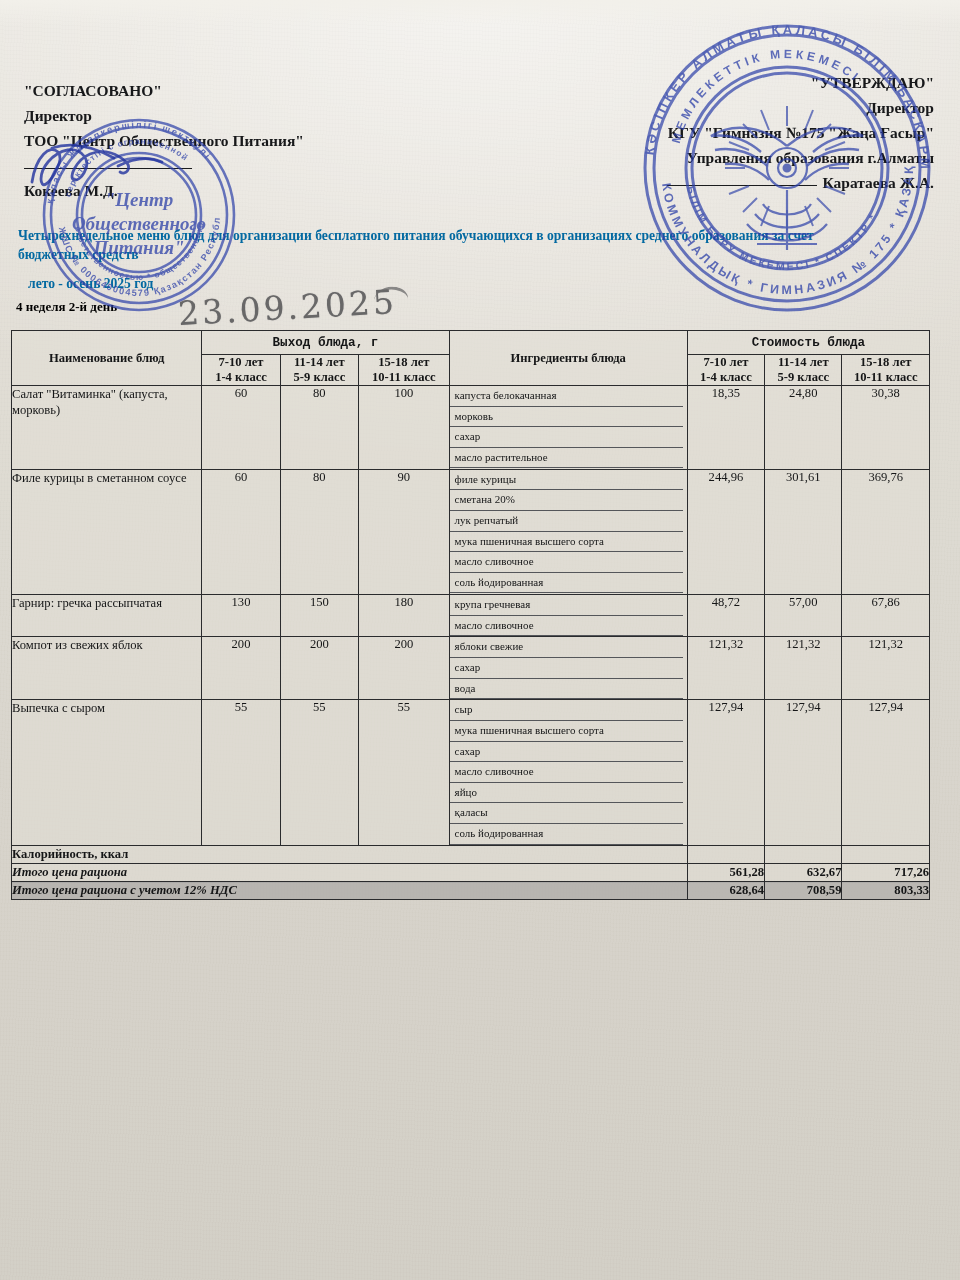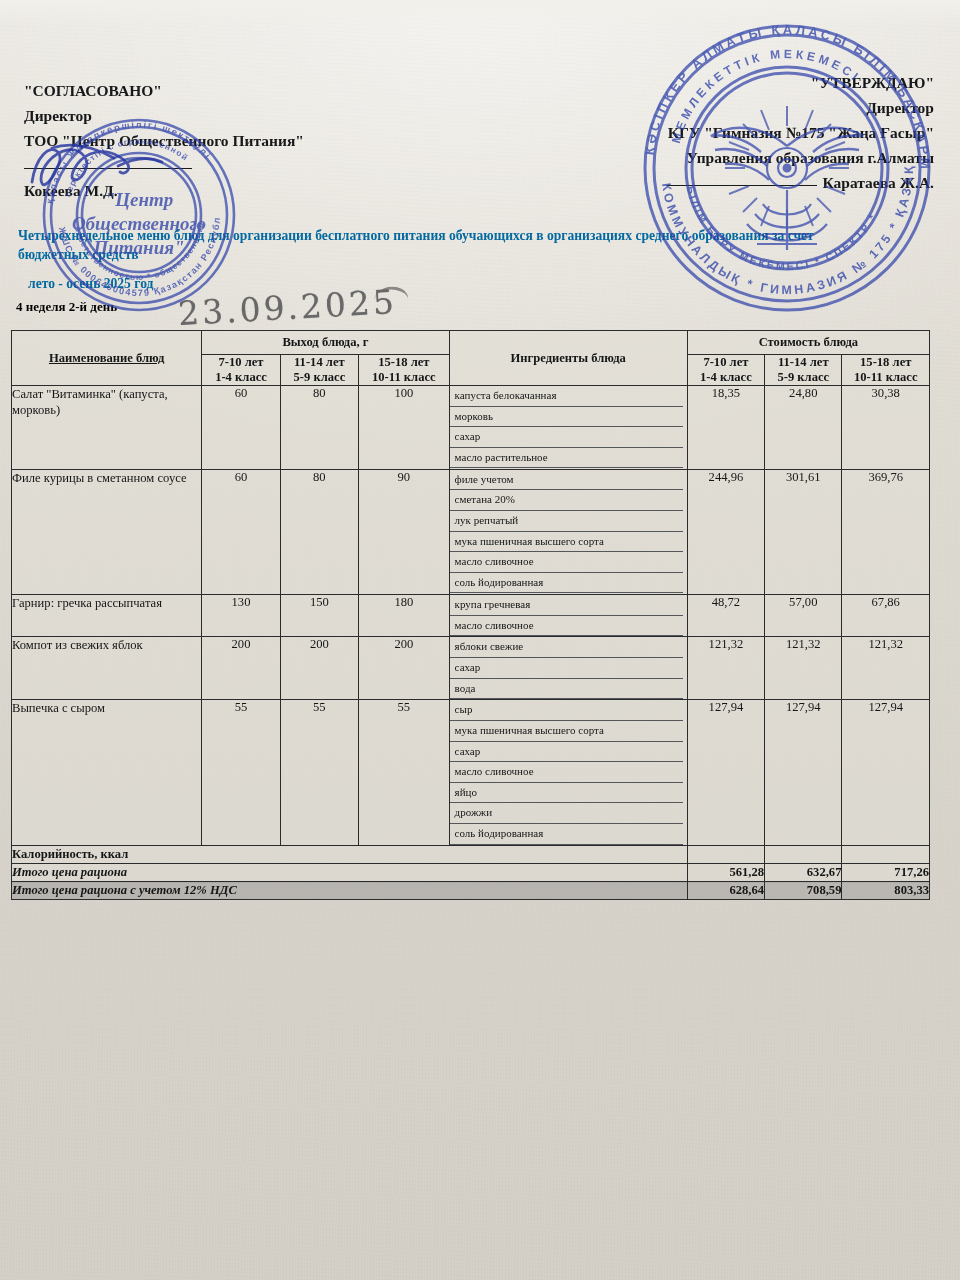--- a/index.html
+++ b/index.html
@@ -66,21 +66,21 @@
     border-collapse:collapse;z-index:5;
     background:rgba(226,222,213,.55);
     color:#151617;
   }
   table.menu td, table.menu th{
     border:1.4px solid #2a2b2d;
     padding:0;
     font-size:12.6px;
     background:transparent;
   }
-  th.grp{font-size:13.2px;font-weight:bold;text-align:center;height:23px;}
+  th.grp{font-size:13.2px;font-weight:bold;text-align:center;height:23px;font-family:Liberation Mono, monospace;}
   th.age{font-size:12.6px;font-weight:bold;text-align:center;line-height:15px;padding:3px 2px;}
   th.tall{font-size:13.4px;font-weight:bold;text-align:center;vertical-align:middle;}
 
   td.dish{vertical-align:top;padding:4px 3px 4px 5px;line-height:16px;font-size:13px;}
   td.num{text-align:center;vertical-align:top;padding-top:4px;font-size:13.4px;}
   td.price{text-align:center;vertical-align:top;padding-top:4px;font-size:13.4px;}
   td.ing{padding:0;vertical-align:top;}
 
   ul.ings{list-style:none;margin:0;padding:0;}
   ul.ings li{
@@ -228,21 +228,21 @@
   <div class="title-main">бюджетных средств</div>
   <div class="title-sub">лето - осень 2025 год</div>
 </div>
 
 <div class="weekday">4 неделя 2-й день</div>
 <div class="handdate">23.09.2025</div>
 
 <table class="menu">
   <thead>
     <tr>
-      <th class="tall" rowspan="2" style="width:186px;text-decoration:underline;">Наименование блюд</th>
+      <th class="tall" rowspan="2" style="width:186px;">Наименование блюд</th>
       <th class="grp" colspan="3">Выход блюда, г</th>
       <th class="tall" rowspan="2" style="width:228px;">Ингредиенты блюда</th>
       <th class="grp" colspan="3">Стоимость блюда</th>
     </tr>
     <tr>
       <th class="age" style="width:76px;"><span>7-10 лет</span><br><span>1-4 класс</span></th>
       <th class="age" style="width:76px;"><span>11-14 лет</span><br><span>5-9 класс</span></th>
       <th class="age" style="width:88px;"><span>15-18 лет</span><br><span>10-11 класс</span></th>
       <th class="age" style="width:75px;"><span>7-10 лет</span><br><span>1-4 класс</span></th>
       <th class="age" style="width:75px;"><span>11-14 лет</span><br><span>5-9 класс</span></th>
@@ -267,21 +267,21 @@
         <td class="price">24,80</td>
         <td class="price">30,38</td>
       </tr>
       <tr>
         <td class="dish" style="height: 124.2px;">Филе курицы в сметанном соусе</td>
         <td class="num">60</td>
         <td class="num">80</td>
         <td class="num">90</td>
         <td class="ing">
           <ul class="ings">
-            <li>филе учетом</li>
+            <li>филе курицы</li>
             <li>сметана 20%</li>
             <li>лук репчатый</li>
             <li>мука пшеничная высшего сорта</li>
             <li>масло сливочное</li>
             <li class="last">соль йодированная</li>
           </ul>
         </td>
         <td class="price">244,96</td>
         <td class="price">301,61</td>
         <td class="price">369,76</td>
@@ -322,21 +322,21 @@
         <td class="num">55</td>
         <td class="num">55</td>
         <td class="num">55</td>
         <td class="ing">
           <ul class="ings">
             <li>сыр</li>
             <li>мука пшеничная высшего сорта</li>
             <li>сахар</li>
             <li>масло сливочное</li>
             <li>яйцо</li>
-            <li>дрожжи</li>
+            <li>қаласы</li>
             <li class="last">соль йодированная</li>
           </ul>
         </td>
         <td class="price">127,94</td>
         <td class="price">127,94</td>
         <td class="price">127,94</td>
       </tr>
     </tbody>
   <tfoot>
     <tr>

